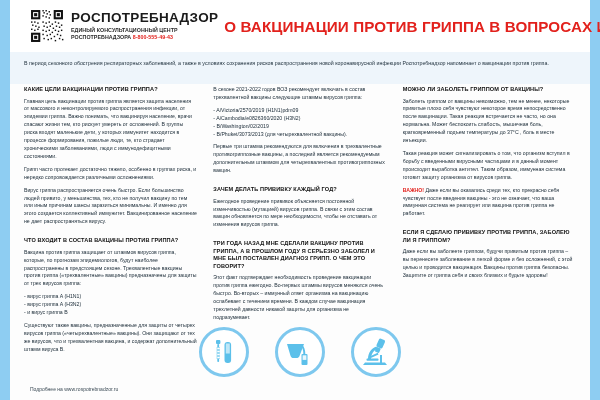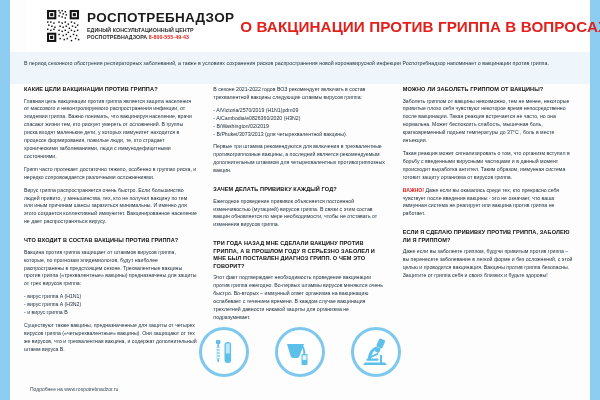--- a/index.html
+++ b/index.html
@@ -10,21 +10,21 @@
     color:#1a1a1a;
     position:relative;
   }
   .poster{position:absolute;inset:0;background:#fdfdfd;}
   .edge-bar{position:absolute;top:0;bottom:0;width:10px;background:#8ecdf2;}
   .edge-left{left:0;}
   .edge-right{right:0;}
 
   
   .header{
-    position:absolute;left:26px;right:10px;top:0;height:52px;
+    position:absolute;left:10px;right:10px;top:0;height:52px;
     background:#ffffff;display:flex;align-items:center;
   }
   .brand{display:flex;align-items:center;padding-left:20px;flex:0 0 auto;}
   .qr{
     width:34px;height:34px;flex:0 0 auto;margin-right:7px;
     background:#fff;
   }
   .qr svg{display:block;}
   .brand-text{display:flex;flex-direction:column;justify-content:center;}
   .brand-name{

